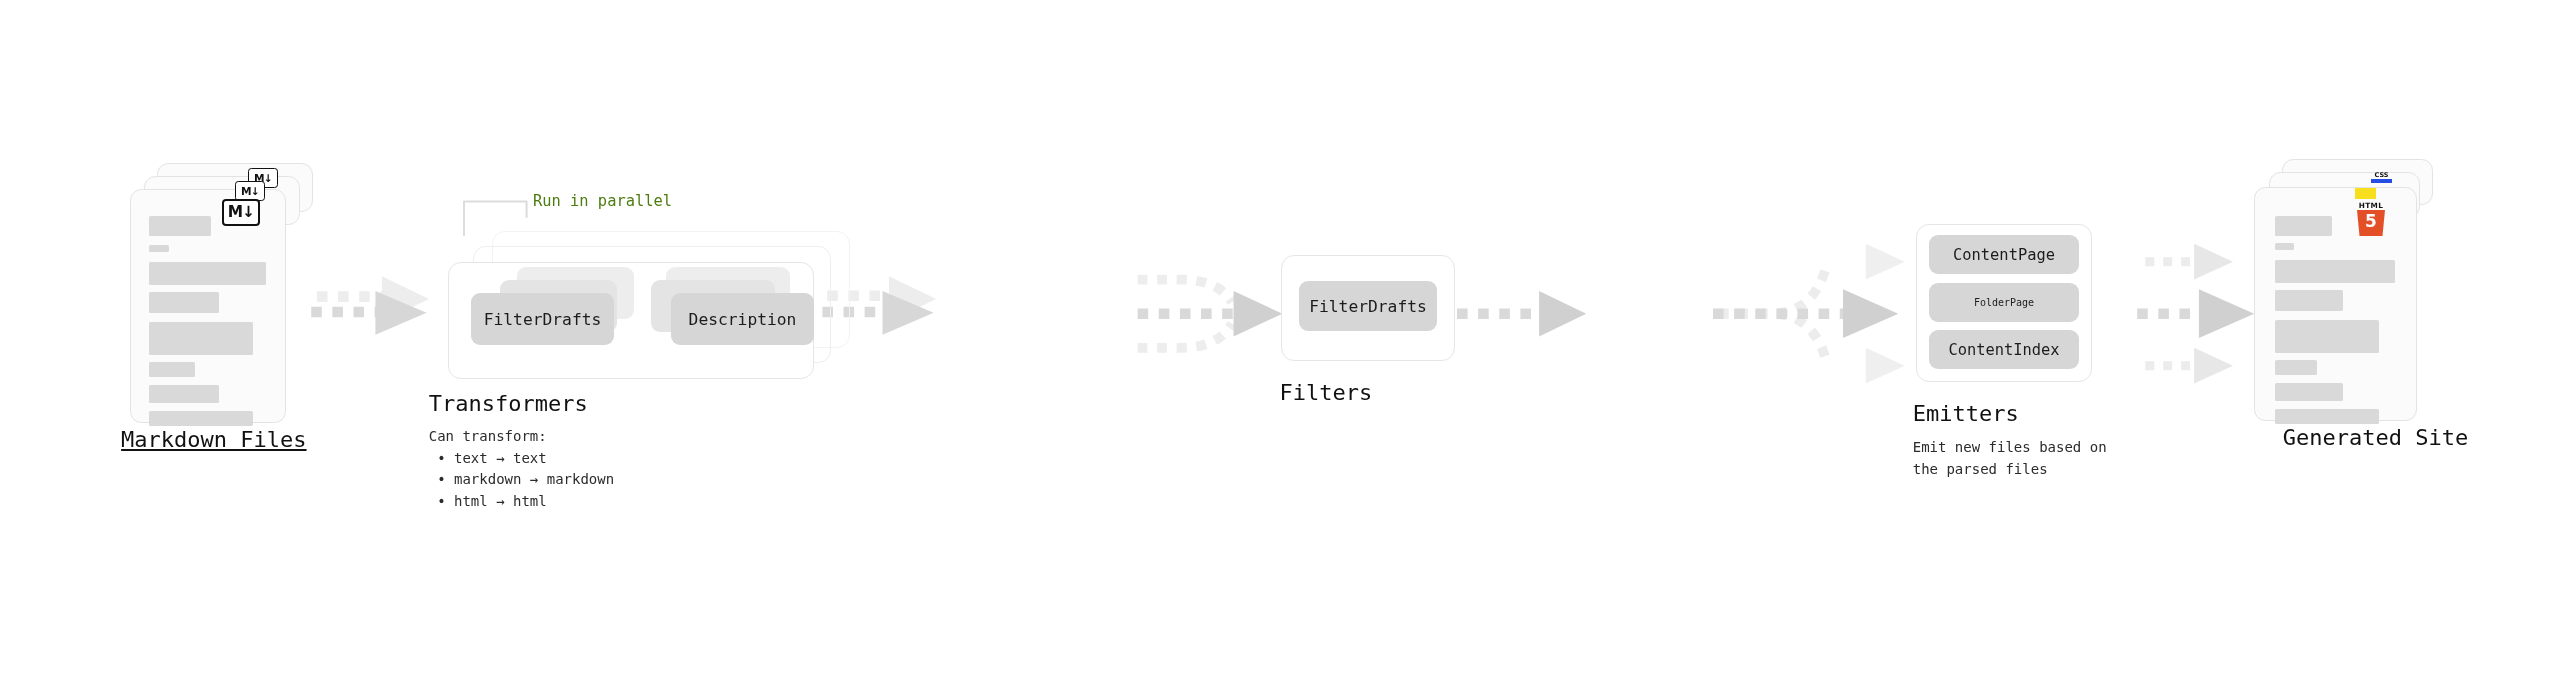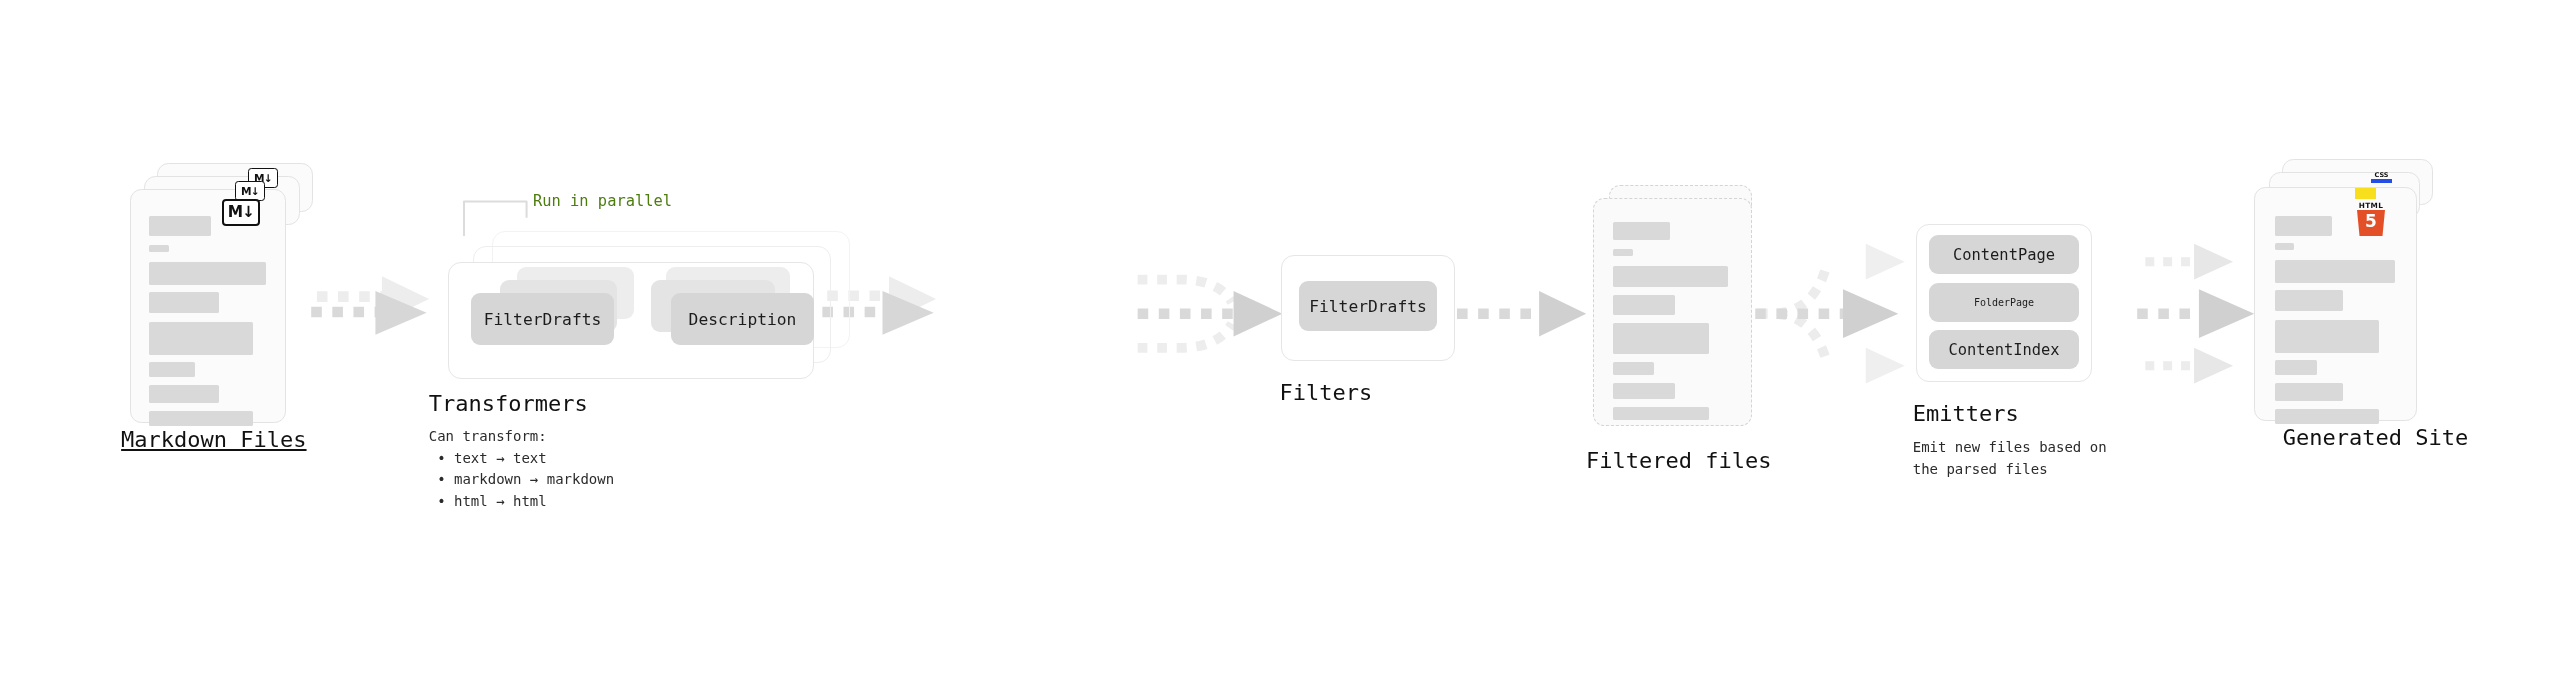--- a/index.html
+++ b/index.html
@@ -237,36 +237,20 @@
 
 
   <div class="node" style="left:1281px;top:255px;width:244px;height:211px;">
     <div class="box" style="left:0px;top:0px;width:174px;height:106px;"></div>
     <div class="chip" style="left:18px;top:26px;width:138px;height:50px;font-size:16.3px;">
         <span>FilterDrafts</span>
       </div>
     <div class="title" style="left:-1.6px;top:125px;">Filters</div>
   </div>
 
-  <div class="node" style="left:1591px;top:185px;width:195px;height:260px;">
-    <div class="doc-stack" style="width:187px;height:252px;">
-      <div class="doc dotted" style="left:18px;top:0px;width:143px;height:39px;"></div>
-      <div class="doc dotted" style="left:1.6px;top:13px;width:159px;height:228px;">
-        <div class="bar" style="left:19.5px;top:23px;width:57px;height:18px;"></div>
-        <div class="bar" style="left:19.5px;top:50px;width:19.5px;height:6.5px;"></div>
-        <div class="bar" style="left:19.5px;top:67px;width:115px;height:21px;"></div>
-        <div class="bar" style="left:19.5px;top:96px;width:62px;height:19.5px;"></div>
-        <div class="bar" style="left:19.5px;top:124px;width:96px;height:31px;"></div>
-        <div class="bar" style="left:19.5px;top:163px;width:41px;height:13px;"></div>
-        <div class="bar" style="left:19.5px;top:184px;width:62px;height:16.3px;"></div>
-        <div class="bar" style="left:19.5px;top:208px;width:96px;height:13px;"></div>
-      </div>
-    </div>
-    <div class="title" style="left:-4.9px;top:263px;">Filtered files</div>
-  </div>
 
   <div class="node" style="left:1916px;top:224px;width:260px;height:244px;">
     <div class="box" style="left:0px;top:0px;width:176px;height:158px;"></div>
     <div class="chip" style="left:13px;top:11.4px;width:150px;height:39px;font-size:15.4px;">
         <span>ContentPage</span>
       </div>
     <div class="chip" style="left:13px;top:59px;width:150px;height:39px;font-size:10px;">
         <span>FolderPage</span>
       </div>
     <div class="chip" style="left:13px;top:106px;width:150px;height:39px;font-size:15.4px;">

